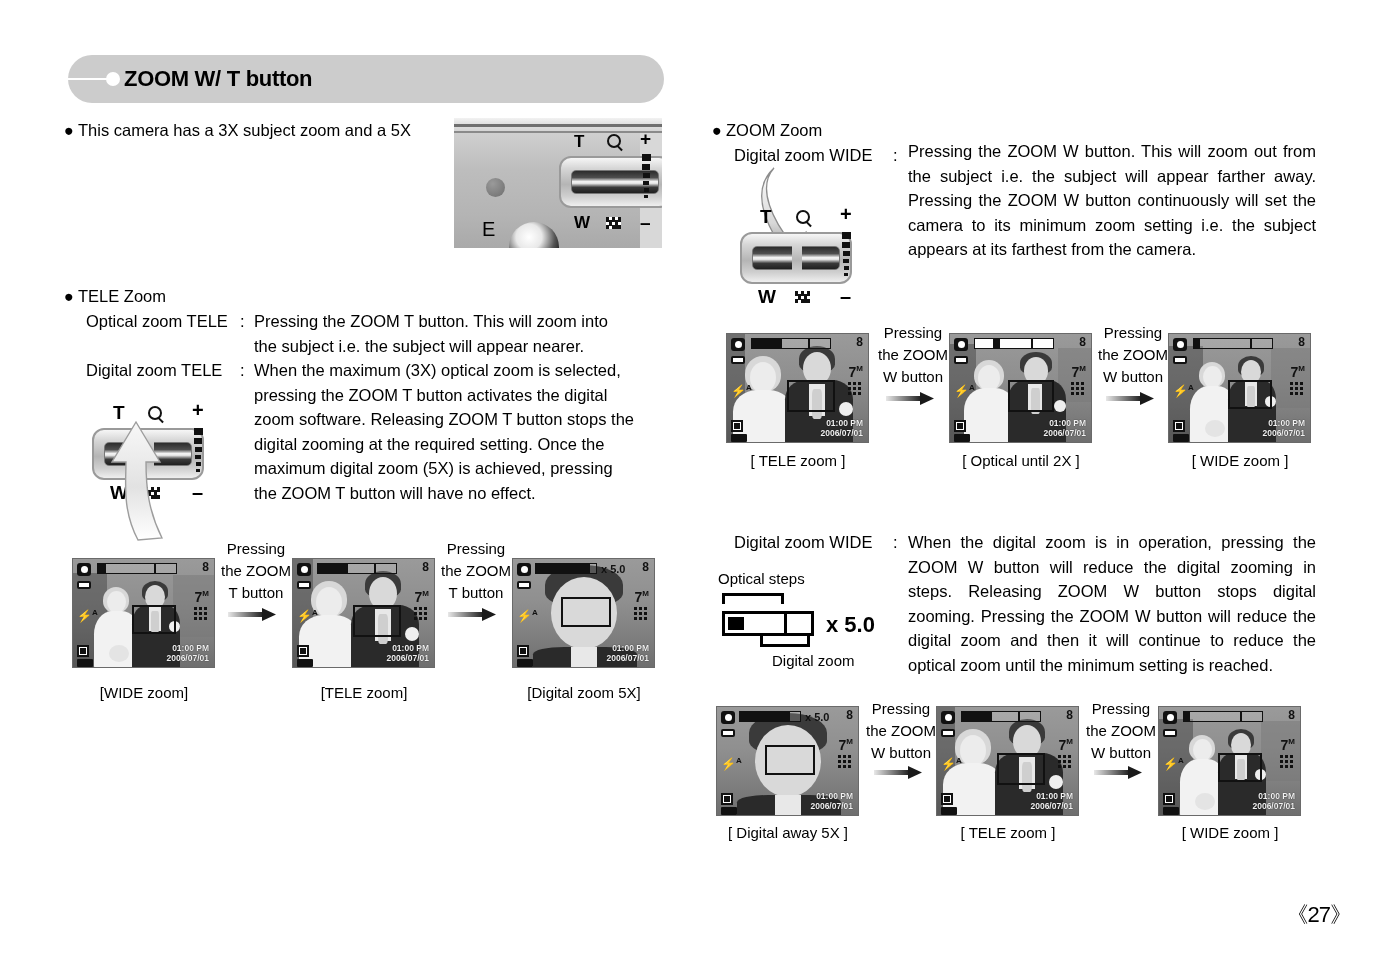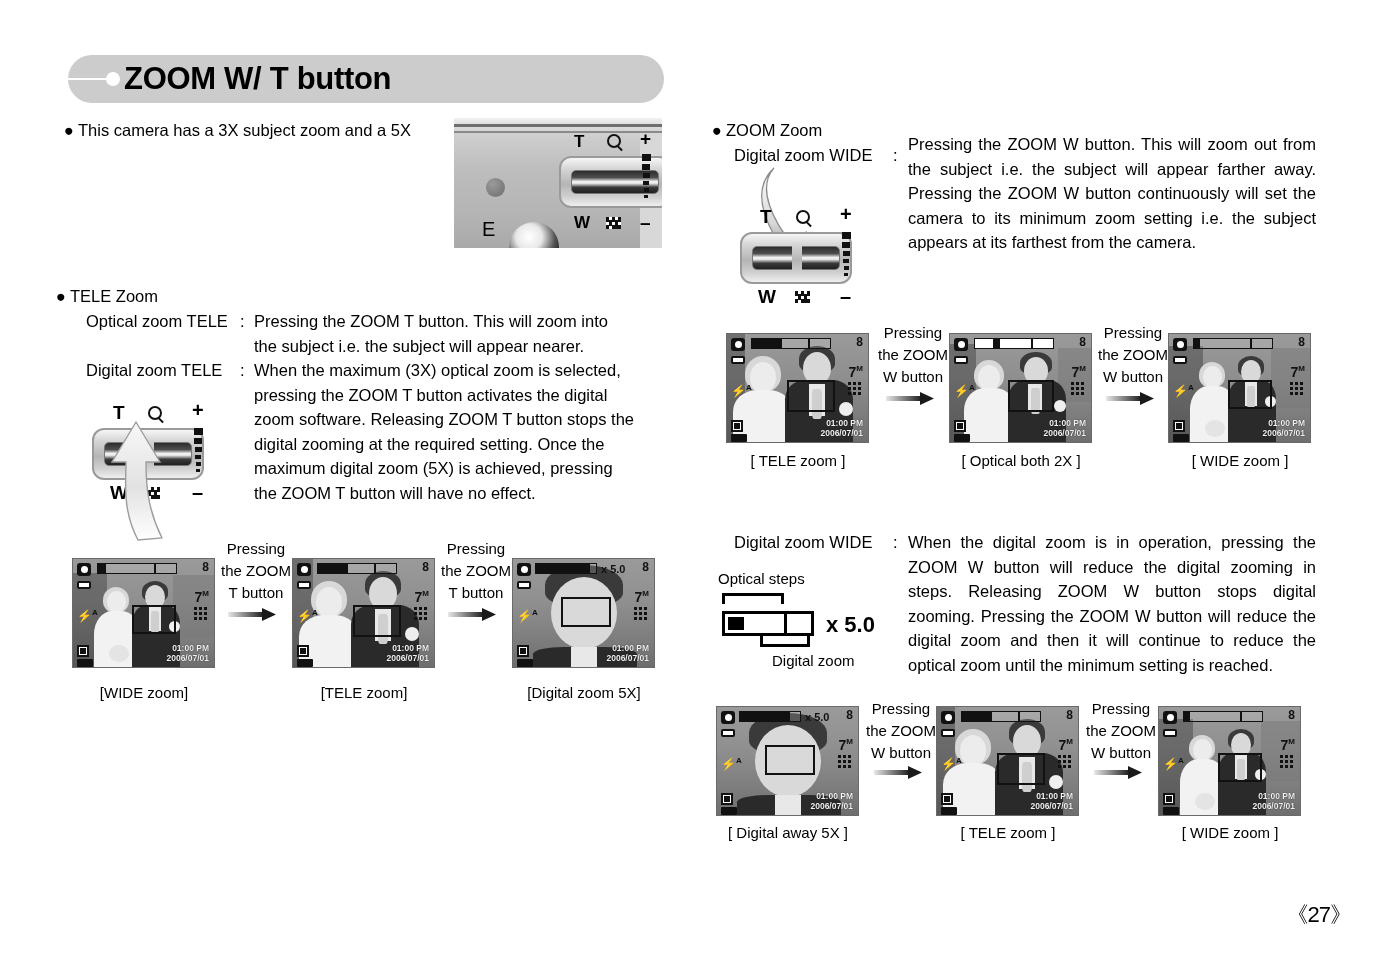--- a/index.html
+++ b/index.html
@@ -40,21 +40,21 @@
     top: 17px;
     width: 14px;
     height: 14px;
     border-radius: 50%;
     background: #ffffff;
   }
   .header-title {
     position: absolute;
     left: 56px;
     top: 5px;
-    font-size: 31px;
+    font-size: 22px;
     font-weight: bold;
     letter-spacing: -0.3px;
     line-height: 38px;
     white-space: nowrap;
   }
 
   
   .bullet-row {
     position: absolute;
     font-size: 16.5px;
@@ -389,21 +389,21 @@
     <i style="width:9px;height:7px;margin-bottom:3px;"></i>
     <i style="width:8px;height:6px;margin-bottom:3px;"></i>
     <i style="width:7px;height:5px;margin-bottom:3px;"></i>
     <i style="width:6px;height:4px;margin-bottom:3px;"></i>
     <i style="width:5px;height:4px;margin-bottom:3px;"></i>
     <i style="width:4px;height:3px;margin-bottom:3px;"></i>
   </div>
   <div class="lev-minus" style="left:186px; top:96px; font-size:19px;">–</div>
 </div>
 
-<div class="bullet-row" style="left:56px; top:284px;">
+<div class="bullet-row" style="left:64px; top:284px;">
   <span class="bullet-dot">●</span><span>TELE Zoom</span>
 </div>
 
 <div class="label-col" style="left:86px; top:309px;">Optical zoom TELE</div>
 <div class="colon" style="left:240px; top:309px;">:</div>
 <div class="para" style="left:254px; top:309px; width:380px;">Pressing the ZOOM T button. This will zoom into the subject i.e. the subject will appear nearer.</div>
 
 <div class="label-col" style="left:86px; top:358px;">Digital zoom TELE</div>
 <div class="colon" style="left:240px; top:358px;">:</div>
 <div class="para" style="left:254px; top:358px; width:386px;">When the maximum (3X) optical zoom is selected, pressing the ZOOM T button activates the digital zoom software. Releasing ZOOM T button stops the digital zooming at the required setting. Once the maximum digital zoom (5X) is achieved, pressing the ZOOM T button will have no effect.</div>
@@ -591,21 +591,21 @@
 <div class="caption" style="left:73px; top:684px; width:142px;">[WIDE zoom]</div>
 <div class="caption" style="left:293px; top:684px; width:142px;">[TELE zoom]</div>
 <div class="caption" style="left:513px; top:684px; width:142px;">[Digital zoom 5X]</div>
 
 <div class="bullet-row" style="left:712px; top:118px;">
   <span class="bullet-dot">●</span><span>ZOOM Zoom</span>
 </div>
 
 <div class="label-col" style="left:734px; top:143px;">Digital zoom WIDE</div>
 <div class="colon" style="left:893px; top:143px;">:</div>
-<div class="para just" style="left:908px; top:132px; width:408px;">Pressing the ZOOM W button. This will zoom out from the subject i.e. the subject will appear farther away. Pressing the ZOOM W button continuously will set the camera to its minimum zoom setting i.e. the subject appears at its farthest from the camera.</div>
+<div class="para just" style="left:908px; top:139px; width:408px;">Pressing the ZOOM W button. This will zoom out from the subject i.e. the subject will appear farther away. Pressing the ZOOM W button continuously will set the camera to its minimum zoom setting i.e. the subject appears at its farthest from the camera.</div>
 
 <div>
   <svg class="lever-arrow" style="left:744px; top:162px; width:106px; height:132px;" viewBox="0 0 106 132">
     <defs>
       <linearGradient id="gradDown" x1="0" y1="0" x2="0" y2="1">
         <stop offset="0%" stop-color="#ffffff"></stop>
         <stop offset="50%" stop-color="#d8d8d8"></stop>
         <stop offset="100%" stop-color="#5e5e5e"></stop>
       </linearGradient>
     </defs>
@@ -775,21 +775,21 @@
     <i style="left:0;top:10px"></i>
       <i style="left:5px;top:10px"></i>
       <i style="left:10px;top:10px"></i>
   </div>
   <div class="osd-af" style="left:59px; top:46px; width:44px; height:29px;"></div>
   <div class="osd-time">01:00 PM</div>
   <div class="osd-date">2006/07/01</div>
 </div>
 
 <div class="caption" style="left:727px; top:452px; width:142px;">[ TELE zoom ]</div>
-<div class="caption" style="left:950px; top:452px; width:142px;">[ Optical both 2X ]</div>
+<div class="caption" style="left:950px; top:452px; width:142px;">[ Optical until 2X ]</div>
 <div class="caption" style="left:1169px; top:452px; width:142px;">[ WIDE zoom ]</div>
 
 <div class="label-col" style="left:734px; top:530px;">Digital zoom WIDE</div>
 <div class="colon" style="left:893px; top:530px;">:</div>
 <div class="para just" style="left:908px; top:530px; width:408px;">When the digital zoom is in operation, pressing the ZOOM W button will reduce the digital zooming in steps. Releasing ZOOM W button stops digital zooming. Pressing the ZOOM W button will reduce the digital zoom and then it will continue to reduce the optical zoom until the minimum setting is reached.</div>
 
 <div class="zb-wrap" style="left:0; top:0;">
   <div class="zb-cap" style="left:718px; top:570px;">Optical steps</div>
   <div class="zb-brace-top" style="left:722px; top:593px; width:62px; height:11px;"></div>
   <div class="zb-bar" style="left:722px; top:611px; width:92px; height:25px;">

